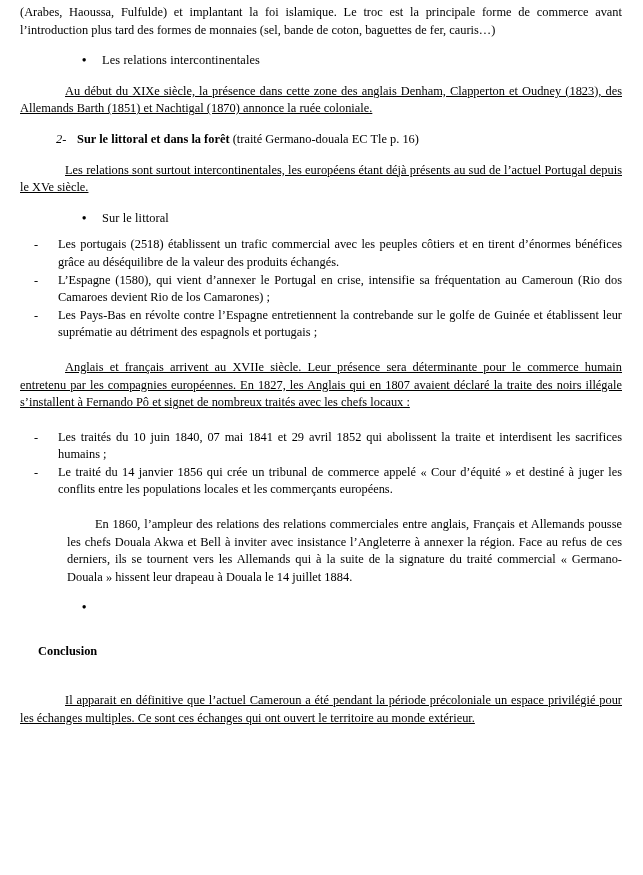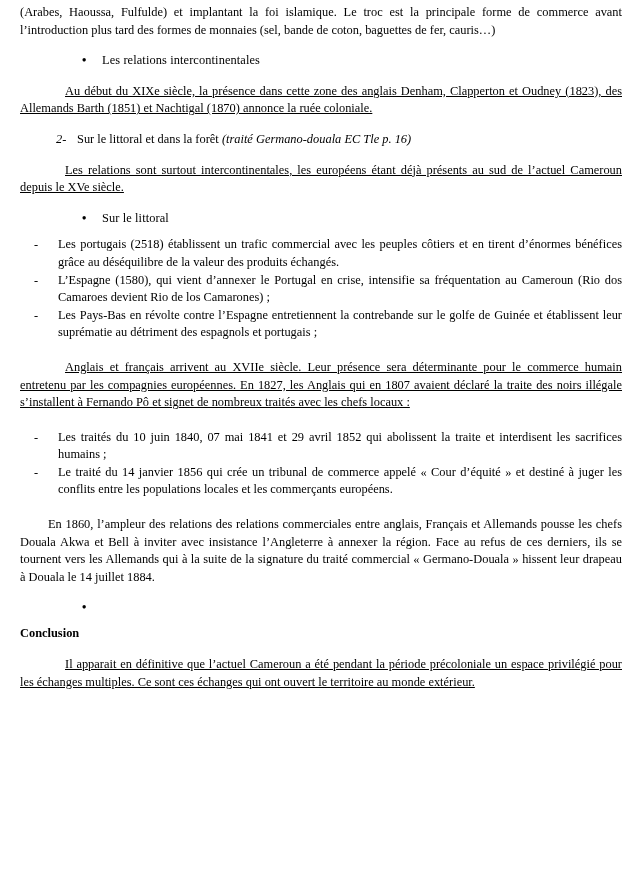--- a/index.html
+++ b/index.html
@@ -29,20 +29,21 @@
     text-justify: inter-word;
     margin: 0;
     hyphens: none;
   }
   .para.indent {
     text-indent: 45px;
     text-decoration: underline;
   }
   .para.indent-sm {
     text-indent: 28px;
+    margin-left: 47px;
   }
   .para.flush {
     text-indent: 0;
   }
   .gap-sm { height: 9px; }
   .gap-md { height: 13px; }
   .gap-lg { height: 17px; }
 
   
   .bullet-head {
@@ -74,25 +75,24 @@
     line-height: 17.6px;
     margin: 0;
   }
   .num-head .numlabel {
     position: absolute;
     left: 36px;
     top: 0;
     font-style: italic;
   }
   .num-head .htext {
-    font-weight: normal;
+    font-weight: bold;
     margin-top: 9px;
   }
   .num-head .hnote {
-    font-style: italic;
     font-weight: normal;
   }
 
   
   .dash-list {
     margin: 0;
     padding: 0;
     list-style: none;
   }
   .dash-list li {
@@ -107,21 +107,21 @@
   .dash-list li .dash {
     position: absolute;
     left: 14px;
     top: 0;
   }
 
   .section-head {
     font-size: 12.4px;
     line-height: 17.6px;
     font-weight: bold;
-    margin: 0;
+    margin: 18px;
     text-align: left;
   }
 </style>
 </head>
 <body>
 
 <div class="page">
 
   <p class="para flush">(Arabes, Haoussa, Fulfulde) et implantant la foi islamique. Le troc est la principale forme de commerce avant l’introduction plus tard des formes de monnaies (sel, bande de coton, baguettes de fer, cauris…)</p>
 
@@ -138,21 +138,21 @@
 
   <div class="gap-md"></div>
 
   <p class="num-head">
     <span class="numlabel">2-</span>
     <span class="htext">Sur le littoral et dans la forêt</span><span class="hnote"> <span>(traité Germano-douala EC Tle p. 16)</span></span>
   </p>
 
   <div class="gap-md"></div>
 
-  <p class="para indent">Les relations sont surtout intercontinentales, les européens étant déjà présents au sud de l’actuel Cameroun depuis le XVe siècle.</p>
+  <p class="para indent">Les relations sont surtout intercontinentales, les européens étant déjà présents au sud de l’actuel Portugal depuis le XVe siècle.</p>
 
   <div class="gap-md"></div>
 
   <p class="bullet-head">
     <span class="dot">•</span>
     <span class="htext">Sur le littoral</span>
   </p>
 
   <div class="gap-sm"></div>
 

